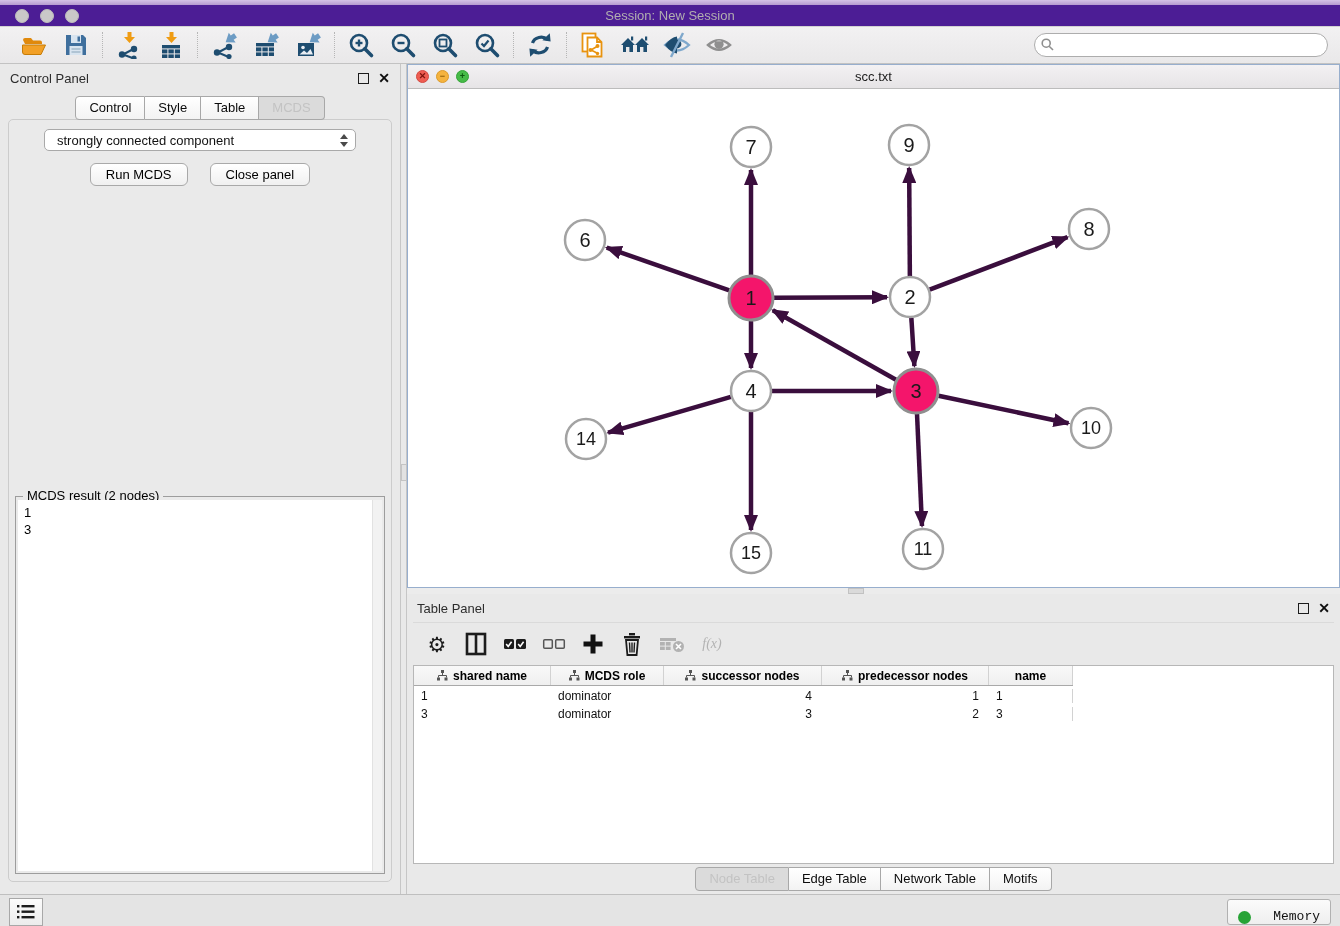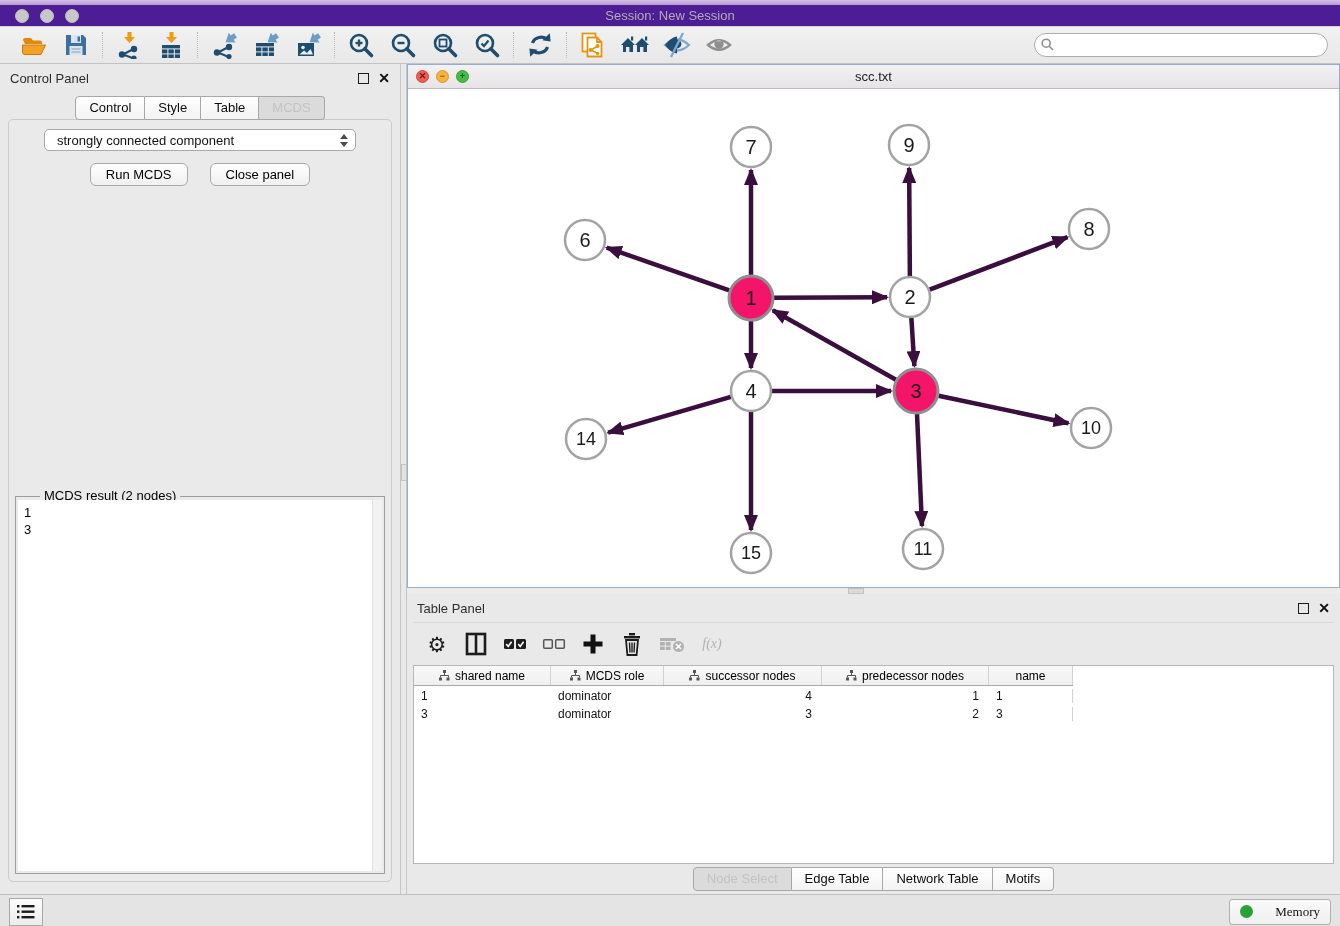--- a/index.html
+++ b/index.html
@@ -43,21 +43,21 @@
   .opt-label{text-align:center;font-size:13px;margin-top:24px;color:#000;}
   .dropdown{margin:9px auto 0;width:312px;height:22px;box-sizing:border-box;background:#fff;border:1px solid #a9a9a9;
             border-radius:5px;display:flex;align-items:center;padding:0 6px 0 12px;font-size:13px;}
   .dd-stepper{margin-left:auto;display:flex;flex-direction:column;gap:3px;align-items:center;padding-right:1px;}
   .tri-up{width:0;height:0;border-left:4px solid transparent;border-right:4px solid transparent;border-bottom:5px solid #4a4a4a;}
   .tri-down{width:0;height:0;border-left:4px solid transparent;border-right:4px solid transparent;border-top:5px solid #4a4a4a;}
   .btn-row{display:flex;justify-content:center;gap:22px;margin-top:12px;}
   .cp-btn{height:23px;padding:0 15px;font-size:13px;background:linear-gradient(#ffffff,#f0f0f0);
           border:1px solid #a9a9a9;border-radius:6px;font-family:"Liberation Sans",sans-serif;}
   .result-group{position:absolute;left:6px;right:6px;top:376px;bottom:7px;border:1px solid #9d9d9d;}
-  .result-legend{position:absolute;top:-9px;left:24px;background:#eaeaea;padding:0 4px;font-size:13px;color:#000;}
+  .result-legend{position:absolute;top:-9px;left:7px;background:#eaeaea;padding:0 4px;font-size:13px;color:#000;}
   .result-inner{position:absolute;left:2px;right:2px;top:3px;bottom:2px;background:#fff;display:flex;}
   .result-text{flex:1;padding:4px 6px;font-size:13px;line-height:17px;color:#000;}
   .result-scroll{width:9px;background:#f2f2f2;border-left:1px solid #e2e2e2;}
   
   .v-splitter{width:7px;background:#e9e9e9;border-left:1px solid #c6c6c6;border-right:1px solid #c6c6c6;
               box-sizing:border-box;position:relative;flex:none;}
   .v-grip{position:absolute;top:400px;left:0px;width:4px;height:15px;background:#e2e2e2;border:1px solid #c4c4c4;}
   
   .right-col{flex:1;display:flex;flex-direction:column;min-width:0;}
   .network-window{height:524px;box-sizing:border-box;border:1px solid #97aecd;background:#fff;
@@ -77,37 +77,37 @@
   .h-splitter{height:6px;background:#ececec;position:relative;flex:none;}
   .h-grip{position:absolute;left:441px;top:0px;width:14px;height:4px;background:#dadada;border:1px solid #c2c2c2;}
   
   .table-panel{flex:1;display:flex;flex-direction:column;background:#e9e9e9;min-height:0;}
   .tp-toolbar{height:42px;margin:0 6px;border-top:1px solid #dadada;display:flex;align-items:center;
               gap:15px;padding:0 12px;flex:none;}
   .tp-icon{display:flex;align-items:center;justify-content:center;min-width:24px;height:28px;cursor:default;}
   .fx-label{font-family:"Liberation Serif",serif;font-style:italic;font-size:14px;color:#b2b2b2;}
   .tp-table{margin:0 6px;flex:1;background:#fff;border:1px solid #b7b7b7;overflow:hidden;position:relative;}
   .thead{display:flex;height:19px;border-bottom:1px solid #a9a9a9;background:linear-gradient(#f9f9f9,#efefef);
-         width:659px;box-sizing:content-box;}
+         width:659px;box-sizing:content-box;font-weight:bold;}
   .th{display:flex;align-items:center;justify-content:center;gap:5px;font-size:12px;color:#000;
       border-right:1px solid #d2d2d2;box-sizing:border-box;}
   .w0{width:137px;} .w1{width:113px;} .w2{width:158px;} .w3{width:167px;} .w4{width:84px;border-right:1px solid #d2d2d2;}
   .trow{display:flex;height:16px;align-items:center;font-size:12px;color:#111;margin-top:2px;}
   .td{box-sizing:border-box;}
   .td.l{padding-left:7px;text-align:left;}
   .td.r{padding-right:10px;text-align:right;}
   .tp-tabs{height:30px;display:flex;justify-content:center;align-items:center;flex:none;}
   
   .status-bar{height:34px;box-sizing:border-box;background:#e4e4e4;border-top:1px solid #bfbfbf;
               display:flex;align-items:center;padding:0 9px;}
   .list-btn{width:32px;height:26px;background:linear-gradient(#fcfcfc,#ececec);border:1px solid #a8a8a8;
             display:flex;align-items:center;justify-content:center;}
   .memory-btn{margin-left:auto;height:24px;background:linear-gradient(#fbfbfb,#efefef);border:1px solid #b1b1b1;
-              border-radius:3px;display:flex;align-items:center;gap:22px;padding:0 10px;font-size:13px;
-              font-family:Liberation Serif, serif;}
+              border-radius:3px;display:flex;align-items:flex-end;gap:22px;padding:0 10px;font-size:13px;
+              font-family:Liberation Mono, monospace;}
   .mem-dot{width:13px;height:13px;border-radius:50%;background:#27a336;}
   .gear-glyph{font-size:21px;color:#1c1c1c;line-height:1;}
 </style>
 </head>
 <body>
 
 <div id="app">
 
   <div class="accent"></div>
   <div class="titlebar">
@@ -525,21 +525,21 @@
           <div class="trow">
             <div class="td l w0">3</div>
             <div class="td l w1">dominator</div>
             <div class="td r w2">3</div>
             <div class="td r w3">2</div>
             <div class="td l w4">3</div>
           </div>
         </div>
 
         <div class="tp-tabs">
-          <div class="tab active">Node Select</div>
+          <div class="tab active">Node Table</div>
           <div class="tab">Edge Table</div>
           <div class="tab">Network Table</div>
           <div class="tab">Motifs</div>
         </div>
       </div>
     </div>
   </div>
 
   <div class="status-bar">
     <div class="list-btn">

